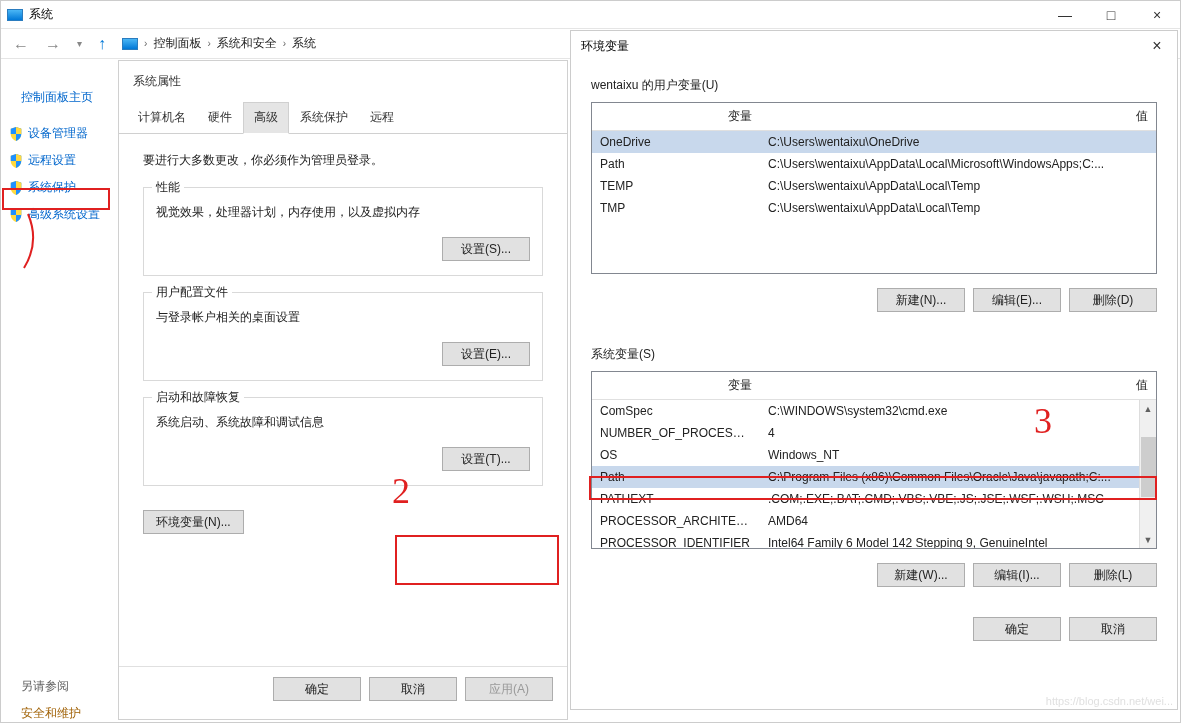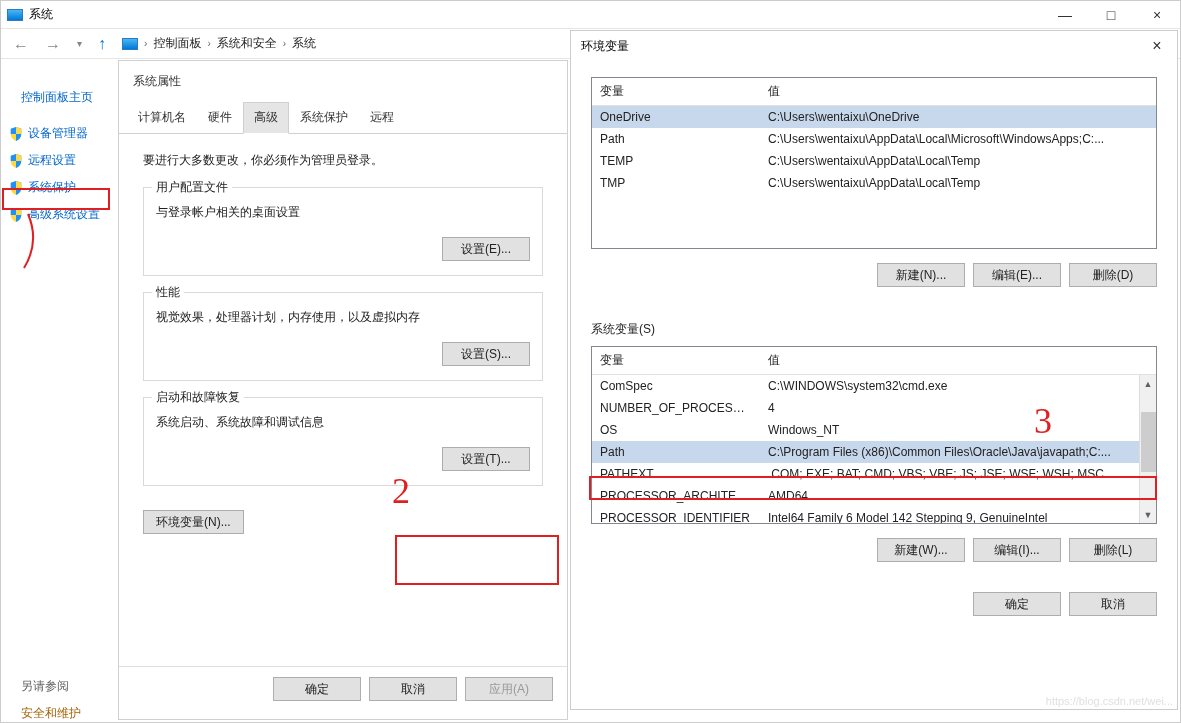--- a/index.html
+++ b/index.html
@@ -49,21 +49,21 @@
 .dialog-buttons { display: flex; justify-content: flex-end; gap: 8px; padding: 10px 14px; border-top: 1px solid #e0e0e0; position: absolute; bottom: 8px; right: 0; left: 0; }
 
 
 .envdialog { position: absolute; left: 570px; top: 30px; width: 608px; height: 680px; background: #fff; border: 1px solid #ccc; }
 .envdialog-titlebar { height: 30px; display: flex; align-items: center; justify-content: space-between; padding-left: 10px; }
 .envdialog-close { width: 40px; height: 30px; display: flex; align-items: center; justify-content: center; font-size: 16px; color: #333; }
 .env-section { padding: 16px 20px 4px; }
 .env-section-title { margin-bottom: 8px; color: #222; }
 .var-table { border: 1px solid #828790; height: 172px; overflow: hidden; position: relative; }
 .var-table.sys { height: 178px; }
-.var-header { display: flex; background: #fff; border-bottom: 1px solid #e0e0e0; }
+.var-header { display: flex; background: #fff; border-bottom: 1px solid #e0e0e0; text-align: right; }
 .var-header div { padding: 5px 8px; color: #222; }
 .var-col-name { width: 168px; }
 .var-col-val { flex: 1; }
 .var-row { display: flex; }
 .var-row div { padding: 4px 8px; color: #222; white-space: nowrap; overflow: hidden; text-overflow: ellipsis; }
 .var-row.selected { background: #c8d8ec; }
 .env-btn-row { display: flex; justify-content: flex-end; gap: 8px; padding: 14px 0; }
 .env-dialog-buttons { display: flex; justify-content: flex-end; gap: 8px; padding: 12px 20px; }
 .scrollbar { position: absolute; right: 0; top: 28px; bottom: 0; width: 17px; background: #f0f0f0; border-left: 1px solid #ddd; }
 .scrollbar-thumb { width: 15px; height: 60px; background: #cdcdcd; margin: 20px 1px; }
@@ -163,31 +163,31 @@
       <div class="tab">计算机名</div>
       <div class="tab">硬件</div>
       <div class="tab active">高级</div>
       <div class="tab">系统保护</div>
       <div class="tab">远程</div>
     </div>
   <div class="tab-body">
     <div class="note">要进行大多数更改，你必须作为管理员登录。</div>
     <div id="sp-groups">
         <div class="group">
+          <div class="group-title">性能</div>
+          <div class="group-desc">视觉效果，处理器计划，内存使用，以及虚拟内存</div>
+          <div class="group-btn-row">
+            <button class="btn">设置(S)...</button>
+          </div>
+        </div>
+        <div class="group">
           <div class="group-title">用户配置文件</div>
           <div class="group-desc">与登录帐户相关的桌面设置</div>
           <div class="group-btn-row">
             <button class="btn">设置(E)...</button>
-          </div>
-        </div>
-        <div class="group">
-          <div class="group-title">性能</div>
-          <div class="group-desc">视觉效果，处理器计划，内存使用，以及虚拟内存</div>
-          <div class="group-btn-row">
-            <button class="btn">设置(S)...</button>
           </div>
         </div>
         <div class="group">
           <div class="group-title">启动和故障恢复</div>
           <div class="group-desc">系统启动、系统故障和调试信息</div>
           <div class="group-btn-row">
             <button class="btn">设置(T)...</button>
           </div>
         </div>
       </div>
@@ -202,20 +202,21 @@
   </div>
 </div>
 
 <div class="envdialog">
   <div class="envdialog-titlebar">
     <span>环境变量</span>
     <div class="envdialog-close">×</div>
   </div>
 
   <div class="env-section">
+    <div class="env-section-title">wentaixu 的用户变量(U)</div>
     <div class="var-table">
       <div class="var-header">
         <div class="var-col-name">变量</div>
         <div class="var-col-val">值</div>
       </div>
       <div id="user-vars">
           <div class="var-row selected">
             <div class="var-col-name">OneDrive</div>
             <div class="var-col-val">C:\Users\wentaixu\OneDrive</div>
           </div>

